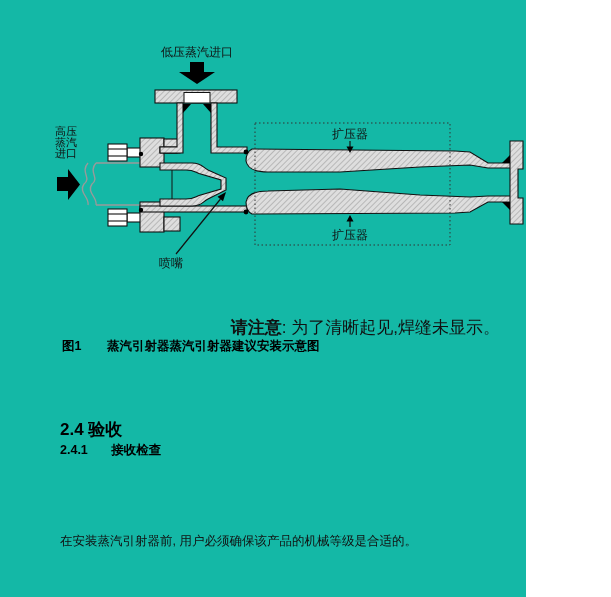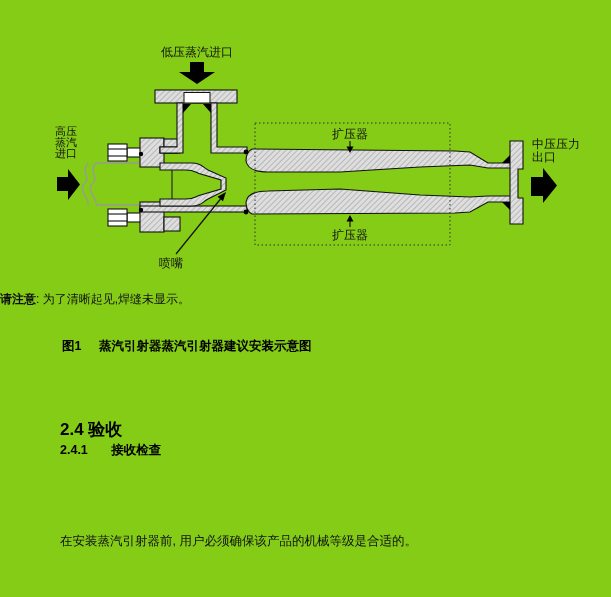--- a/index.html
+++ b/index.html
@@ -1,27 +1,27 @@
 <!DOCTYPE html>
 <html><head>
 <meta charset="utf-8">
 <style>
   html,body{margin:0;padding:0;background:#fff;}
   .page{
-    position:relative;width:611px;height:597px;background:#84cc16;overflow:hidden;
+    position:relative;width:526px;height:597px;background:#14b8a6;overflow:hidden;
     font-family:"Liberation Sans","DejaVu Sans",sans-serif;color:#111;
   }
   .diagram{position:absolute;top:0;left:0;}
   .dlabel{font-size:12px;fill:#111;}
   .dlabel-sm{font-size:11px;fill:#111;}
-  .note{position:absolute;top:291px;left:0;right:26px;text-align:left;font-size:12px;color:#111;}
+  .note{position:absolute;top:316px;left:0;right:26px;text-align:right;font-size:17px;color:#111;}
   .note b{font-weight:bold;}
   .figcap{position:absolute;top:338px;left:62px;font-size:12.5px;font-weight:bold;color:#000;}
   .figcap .num{display:inline-block;}
-  .figcap .txt{display:inline-block;margin-left:14px;text-align:right;}
+  .figcap .txt{display:inline-block;margin-left:22px;text-align:right;}
   .h24{position:absolute;top:420px;left:60px;font-size:17px;font-weight:bold;line-height:20px;margin:0;color:#000;}
   .h3{position:absolute;left:60px;font-size:12.5px;font-weight:bold;line-height:15px;margin:0;color:#000;}
   .h241{top:443px;} .h242{top:516px;}
   .h3 .t{margin-left:20px;}
   .para{position:absolute;left:60px;width:507px;font-size:12.5px;line-height:18px;color:#111;}
   .p241{top:457px;text-align:justify;}
   .p242{top:532px;}
 </style>
 </head>
 <body>

